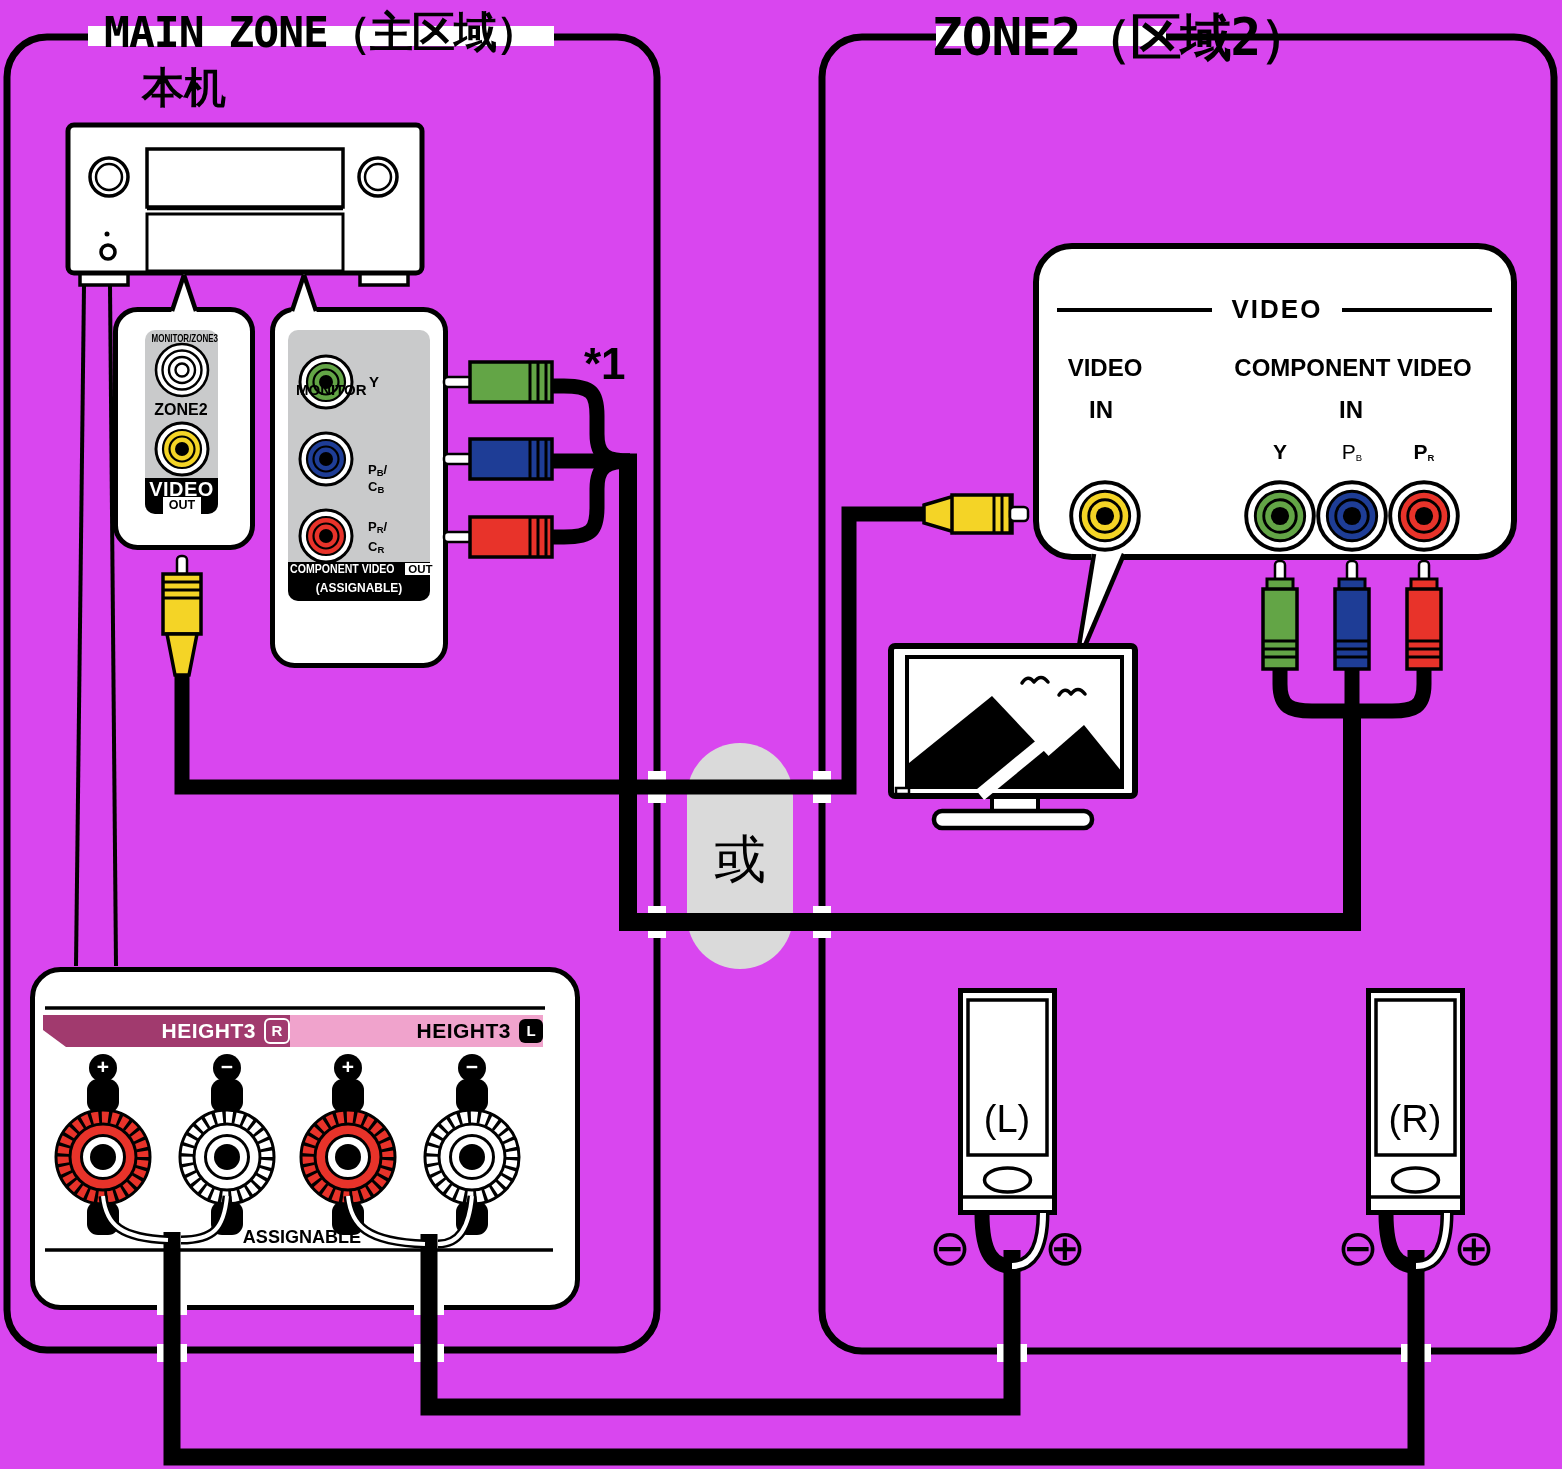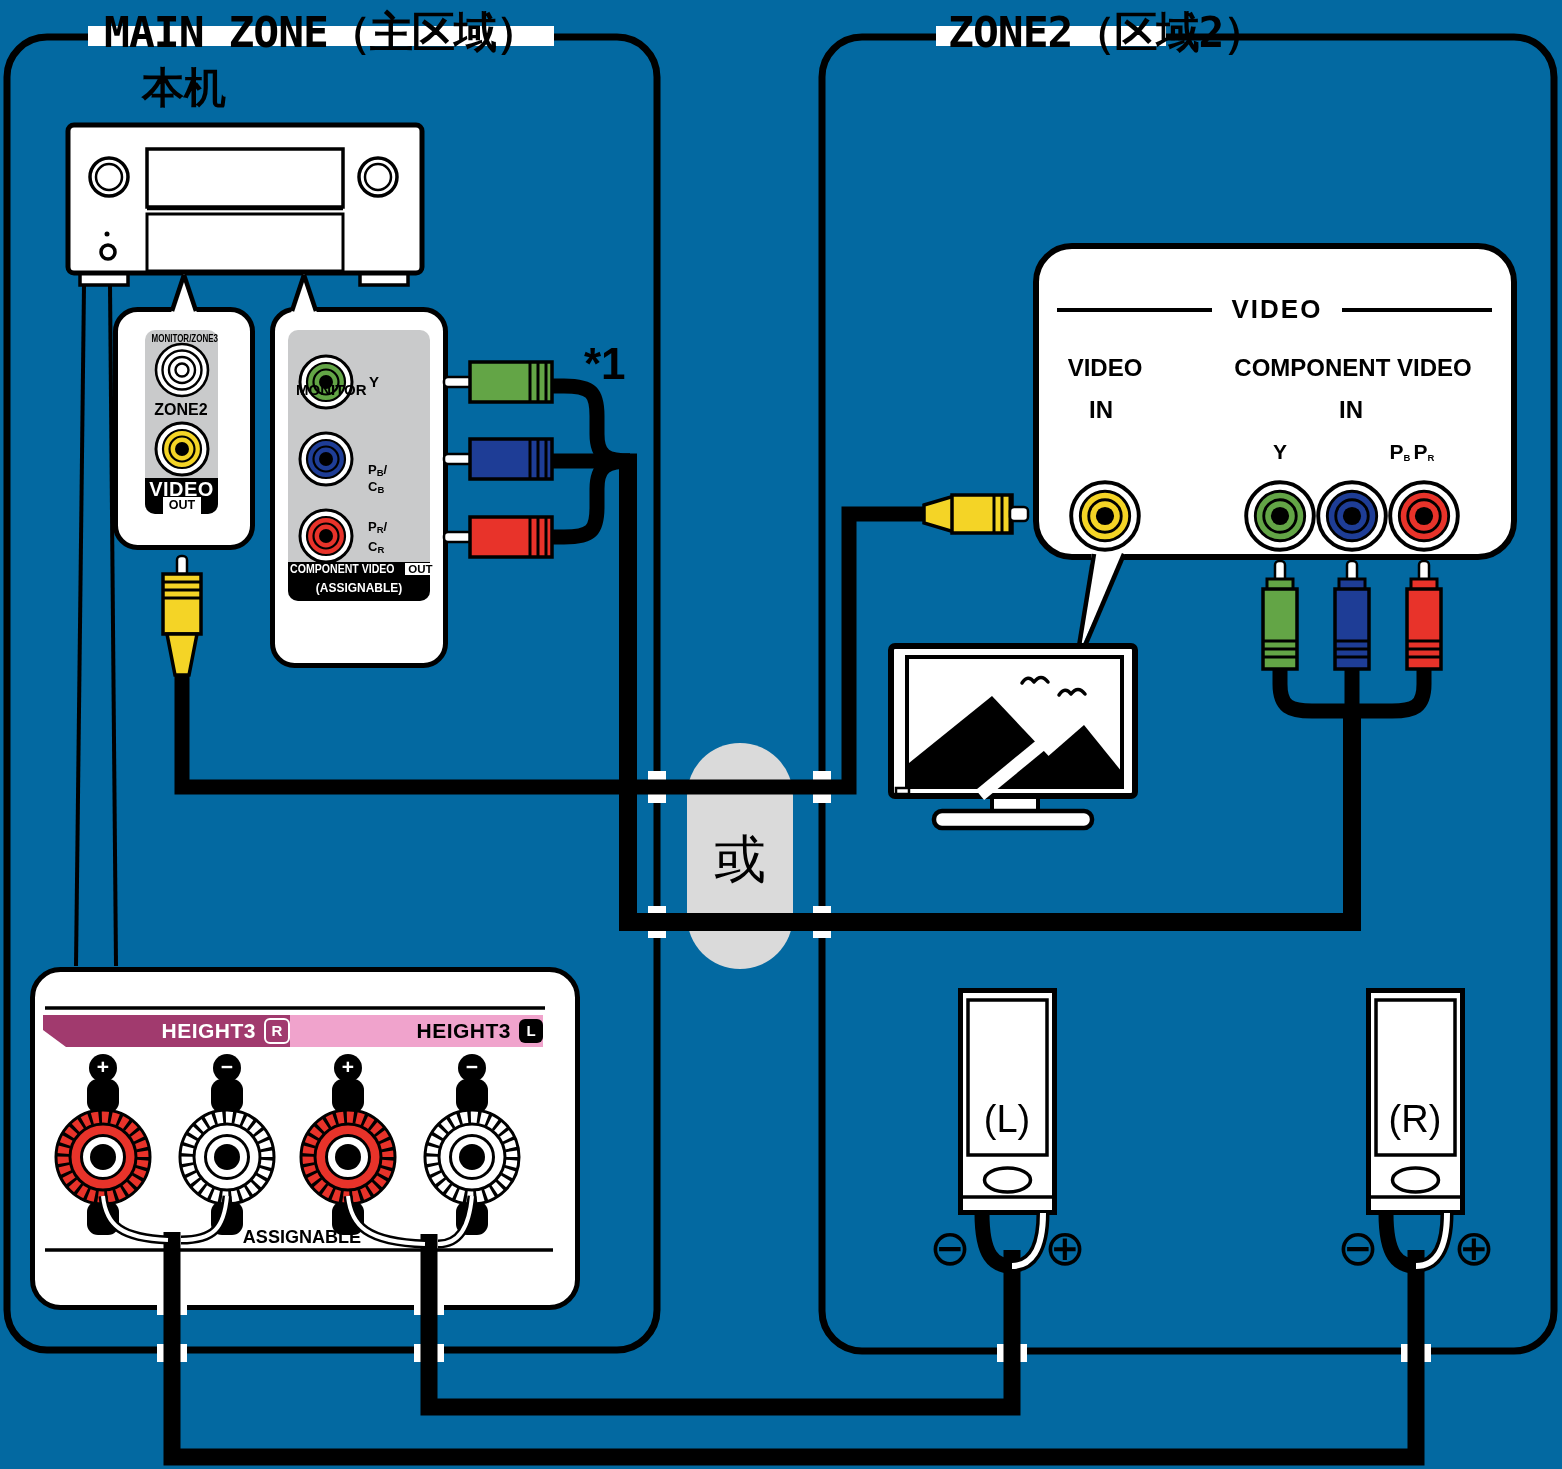--- a/index.html
+++ b/index.html
@@ -1,26 +1,26 @@
 <!DOCTYPE html>
 <html><head>
 <meta charset="utf-8">
 <style>
   html,body{margin:0;padding:0;background:#fff;}
-  #stage{position:relative;width:1562px;height:1469px;background:#0369a1;overflow:hidden;
+  #stage{position:relative;width:1562px;height:1469px;background:#d946ef;overflow:hidden;
          font-family:"Liberation Sans","DejaVu Sans",sans-serif;color:#000;}
   #gfx{position:absolute;left:0;top:0;width:1562px;height:1469px;}
   .txt{position:absolute;white-space:nowrap;}
   .ctr{text-align:center;}
   .w{color:#fff;}
   
   #t-main-title{left:90px;top:4px;width:462px;font-size:43px;font-weight:bold;
     font-family:"DejaVu Sans Mono","DejaVu Sans",sans-serif;letter-spacing:-1px;}
-  #t-zone2-title{left:932px;top:4px;width:238px;font-size:43px;font-weight:bold;
-    font-family:"DejaVu Sans Mono","DejaVu Sans",sans-serif;letter-spacing:-1px;margin-left:16px;}
+  #t-zone2-title{left:932px;top:4px;width:238px;font-size:51px;font-weight:bold;
+    font-family:"DejaVu Sans Mono","DejaVu Sans",sans-serif;letter-spacing:-1px;}
   #t-unit{left:104px;top:60px;width:160px;font-size:42px;font-weight:bold;}
   
   #t-mz3{left:144px;top:333px;width:75px;font-size:10px;font-weight:bold;transform:scaleX(.8);}
   #t-z2jack{left:146px;top:401px;width:70px;font-size:16px;font-weight:bold;}
   #t-videoout{left:146px;top:478px;width:71px;font-size:20px;font-weight:bold;letter-spacing:.5px;}
   #t-outbadge{left:163px;top:497px;width:38px;height:17px;background:#fff;font-size:12.5px;
     font-weight:bold;line-height:17px;}
   
   #t-monitor{left:296px;top:337px;font-size:15px;font-weight:bold;margin-top:44px;}
   #t-ylab{left:369px;top:373px;font-size:15px;font-weight:bold;}
@@ -36,21 +36,21 @@
   
   #t-note{left:584px;top:339px;font-size:44px;font-weight:bold;}
   #t-or{left:687px;top:825px;width:106px;font-size:52px;}
   
   #t-vheading{left:1177px;top:294px;width:200px;font-size:26px;font-weight:bold;letter-spacing:2px;}
   #t-video2{left:1040px;top:354px;width:130px;font-size:24px;font-weight:bold;}
   #t-in2{left:1040px;top:396px;width:122px;font-size:24px;font-weight:bold;}
   #t-comp2{left:1200px;top:354px;width:306px;font-size:24px;font-weight:bold;}
   #t-in3{left:1290px;top:396px;width:122px;font-size:24px;font-weight:bold;}
   #t-y2{left:1255px;top:440px;width:50px;font-size:21px;font-weight:bold;}
-  #t-pb2{left:1375px;top:440px;width:50px;font-size:21px;font-weight:bold;}
+  #t-pb2{left:1327px;top:440px;width:50px;font-size:21px;font-weight:normal;}
   #t-pr2{left:1399px;top:440px;width:50px;font-size:21px;font-weight:bold;}
   
   .h3row{position:absolute;height:30px;display:flex;justify-content:flex-end;align-items:center;gap:8px;}
   #t-h3r{left:43px;top:1016px;width:247px;color:#fff;}
   #t-h3l{left:290px;top:1016px;width:253px;color:#000;}
   .h3row .h3t{font-size:21px;font-weight:bold;letter-spacing:.5px;}
   .badge-r{width:22px;height:22px;border:2.5px solid #fff;border-radius:6px;color:#fff;
     font-size:15px;font-weight:bold;line-height:22px;text-align:center;}
   .badge-l{width:24px;height:24px;background:#000;border-radius:6px;color:#fff;
     font-size:15px;font-weight:bold;line-height:24px;text-align:center;}

